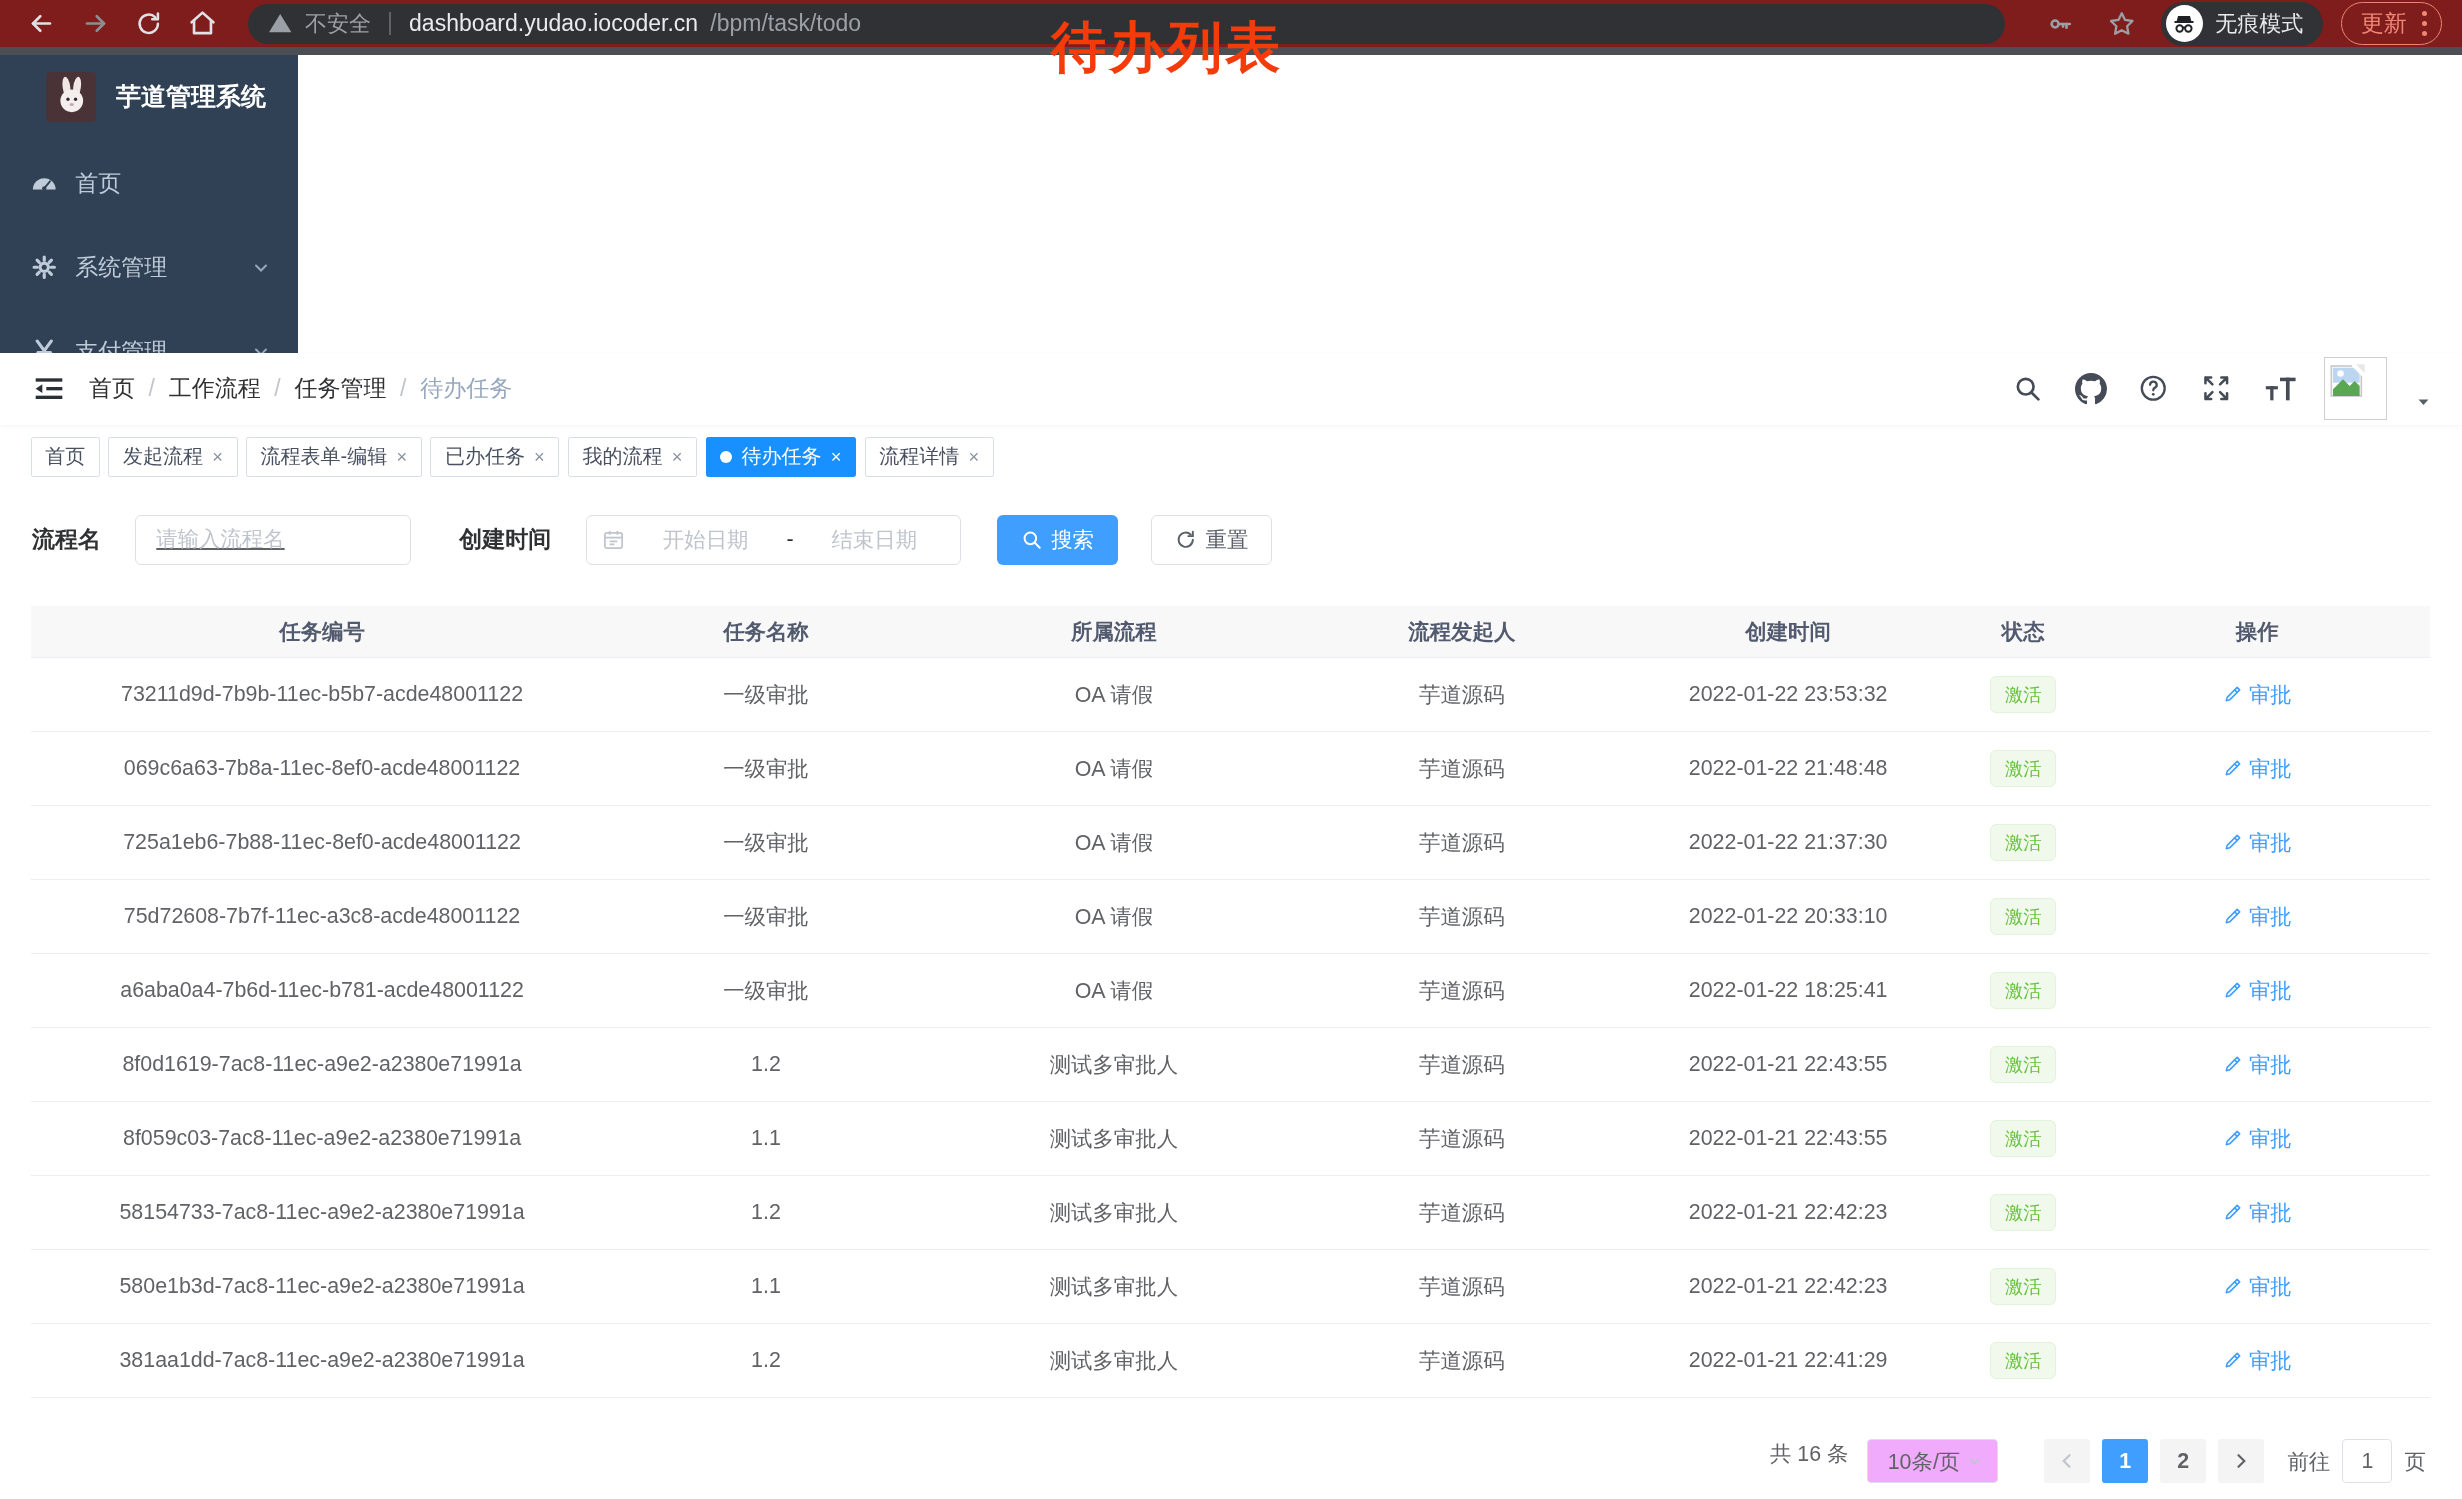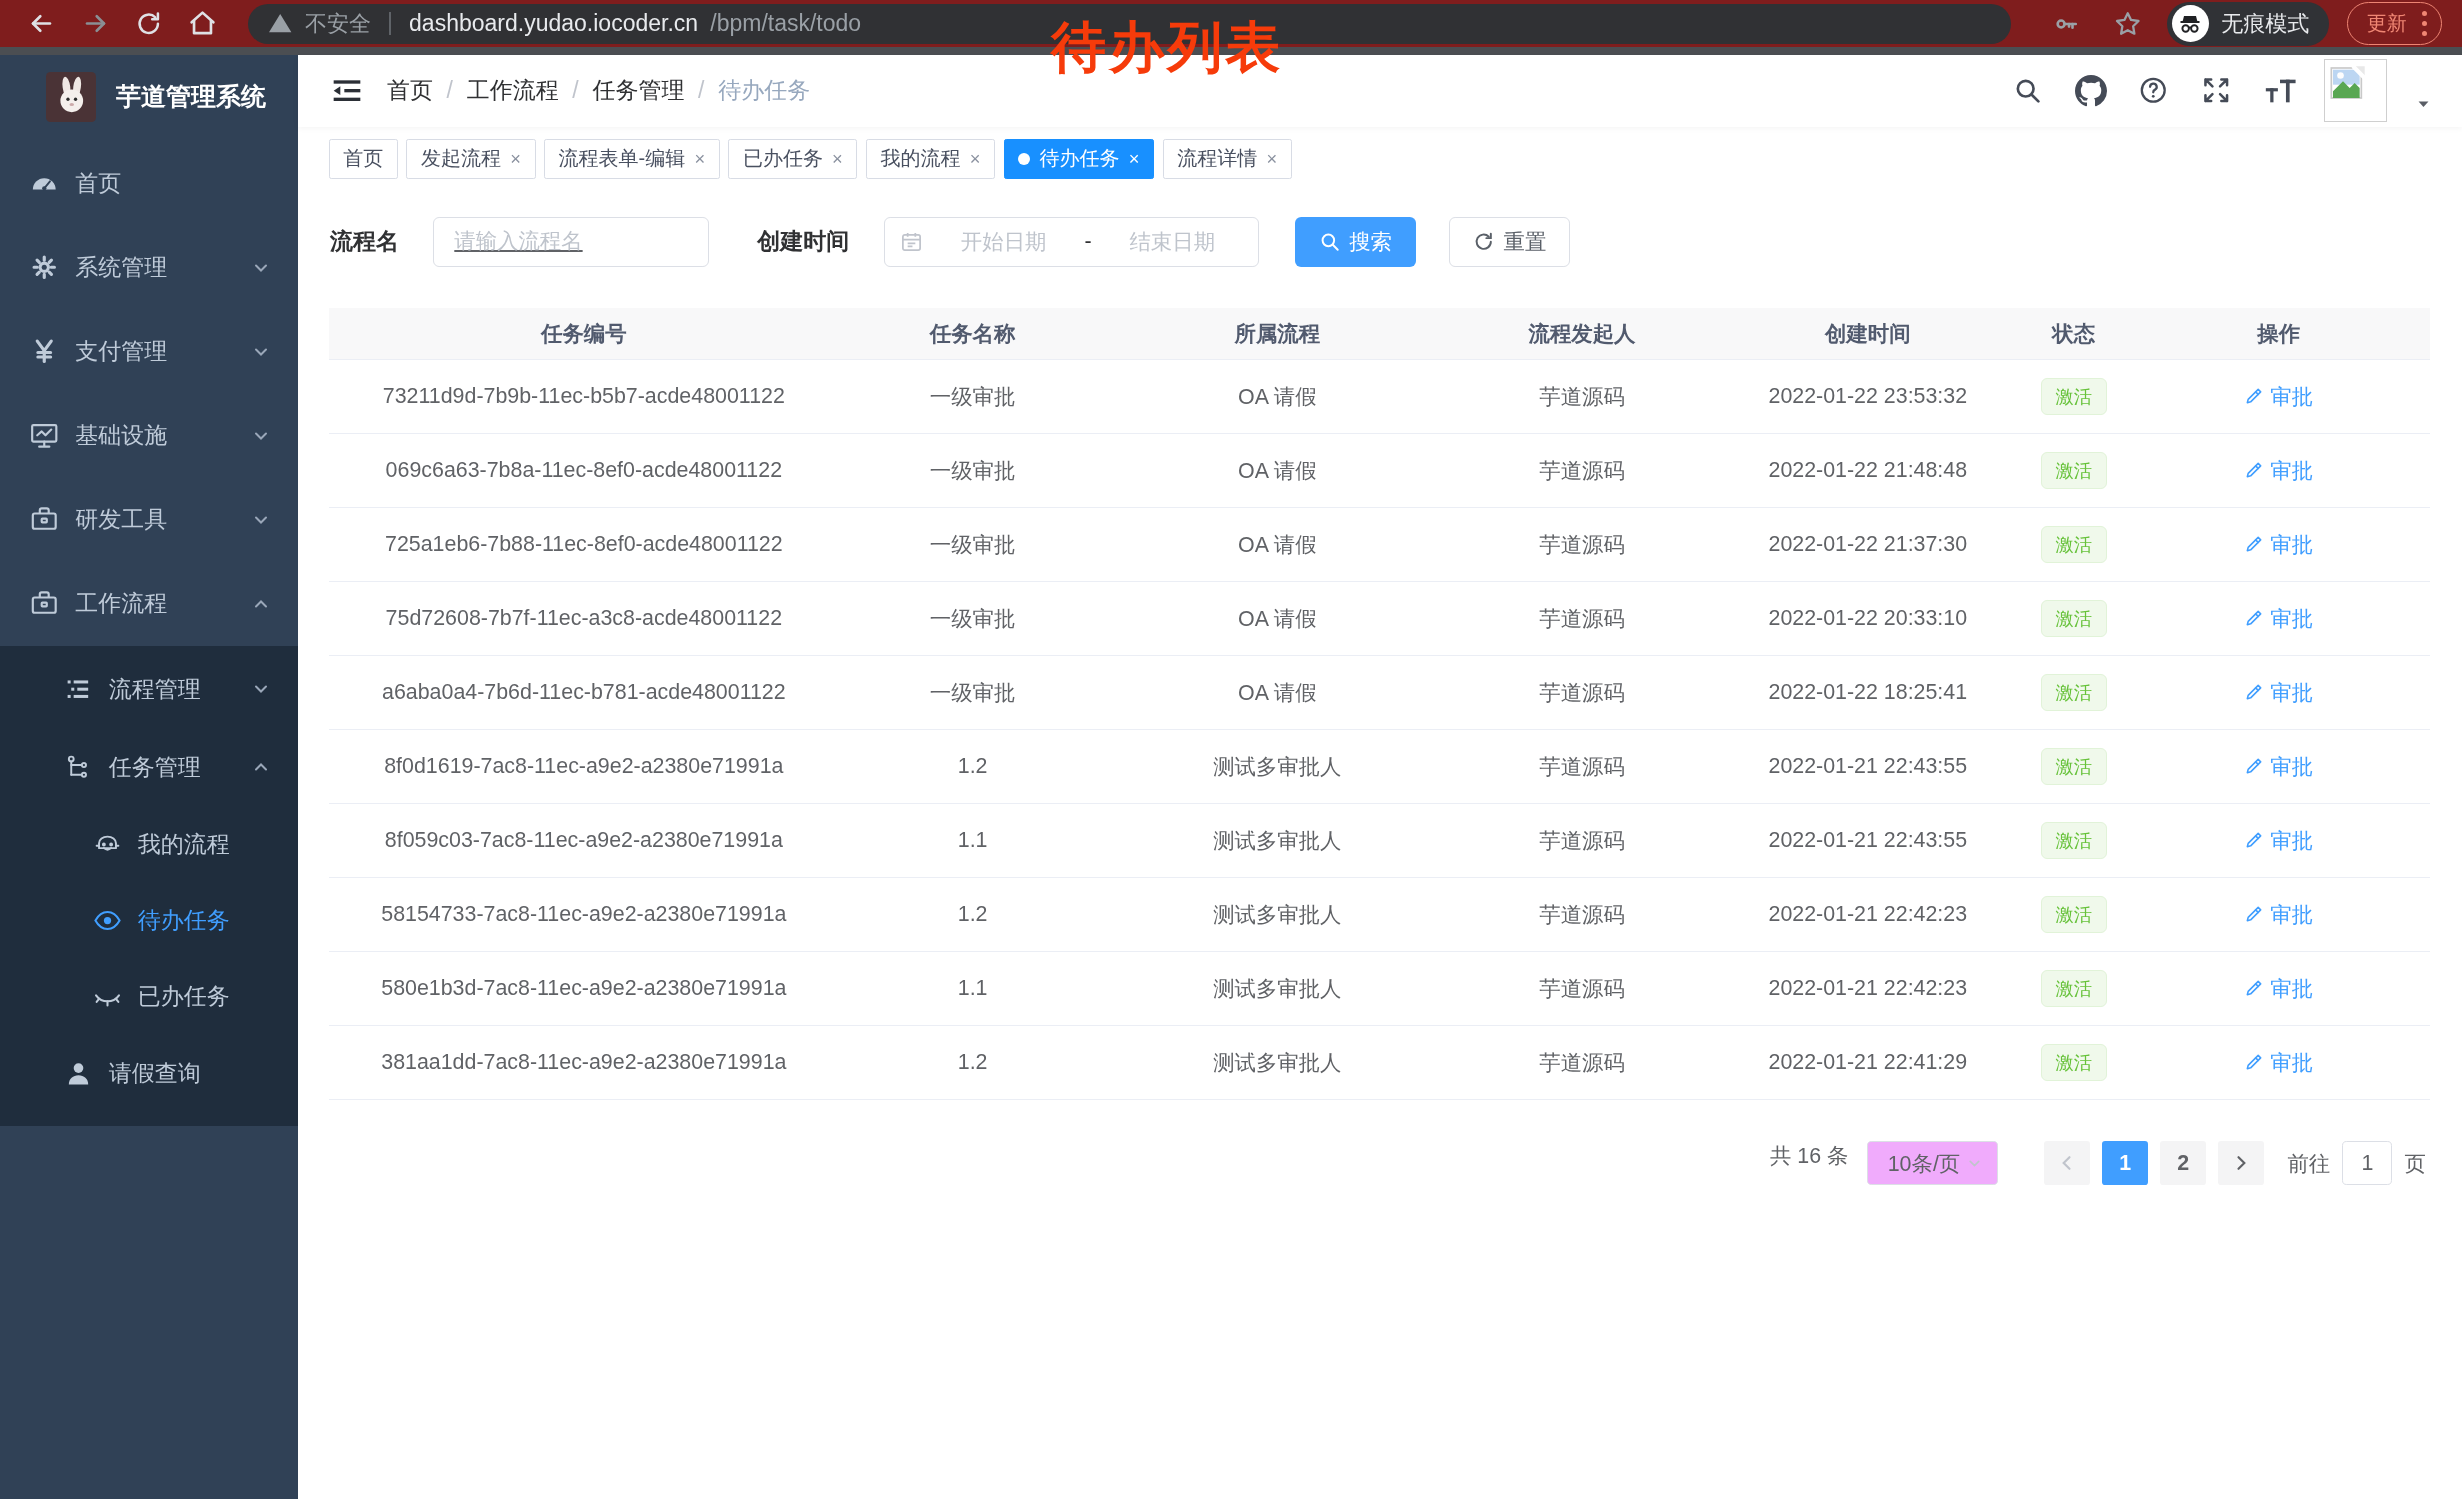--- a/index.html
+++ b/index.html
@@ -21,31 +21,31 @@
   .url-host { color:#e8eaed; font-size:23px; }
   .url-path { color:#9aa0a6; font-size:23px; }
   .chrome-right { display:flex; align-items:center; gap:18.3px; flex:0 0 auto; }
   .incog-chip { display:flex; align-items:center; gap:12.2px; background:#303236;
     border-radius:26px; padding:3.8px 20px 3.8px 4.6px; height:44px; }
   .incog-circle { width:37px; height:37px; border-radius:50%; background:#fff;
     display:flex; align-items:center; justify-content:center; }
   .incog-label { color:#e8eaed; font-size:22px; }
   .update-chip { display:flex; align-items:center; gap:15.3px; border:1.5px solid #ee8573;
     border-radius:24.4px; height:43px; padding:0 13.7px 0 18.3px; color:#f08673; }
-  .update-label { font-size:20px; color:#f08673; }
+  .update-label { font-size:23px; color:#f08673; }
   .dots-v { display:flex; flex-direction:column; gap:4.6px; }
   .dots-v i { width:5.3px; height:5.3px; border-radius:50%; background:#f08673; display:block; }
   .browser-strip { height:7.6px; background:#4b4e52; }
 
   
   .red-note { position:absolute; left:1051px; top:10.7px; z-index:50;
     font-size:55px; font-weight:600; color:var(--annotation_red,#f63b0a); letter-spacing:3.1px; }
 
   
-  .app { display:flex; height:1445px; }
+  .app { display:flex; height:1445px;flex-direction:column; }
 
   
   .sidebar { width:298px; flex:0 0 298px; background:var(--sidebar_bg,#304156);
     color:#bfcbd9; overflow:hidden; }
   .logo-row { display:flex; align-items:center; gap:20px; padding:17px 0 20px 46px; }
   .logo-img { width:50px; height:50px; border-radius:4.6px; overflow:hidden; flex:0 0 auto; }
   .logo-title { color:#fff; font-size:25px; font-weight:700; white-space:nowrap; }
   .menu { list-style:none; }
   .menu-item { display:flex; align-items:center; height:84px; padding:0 27.5px 0 27.5px;
     cursor:pointer; font-size:23px; color:#bfcbd9; position:relative; }

